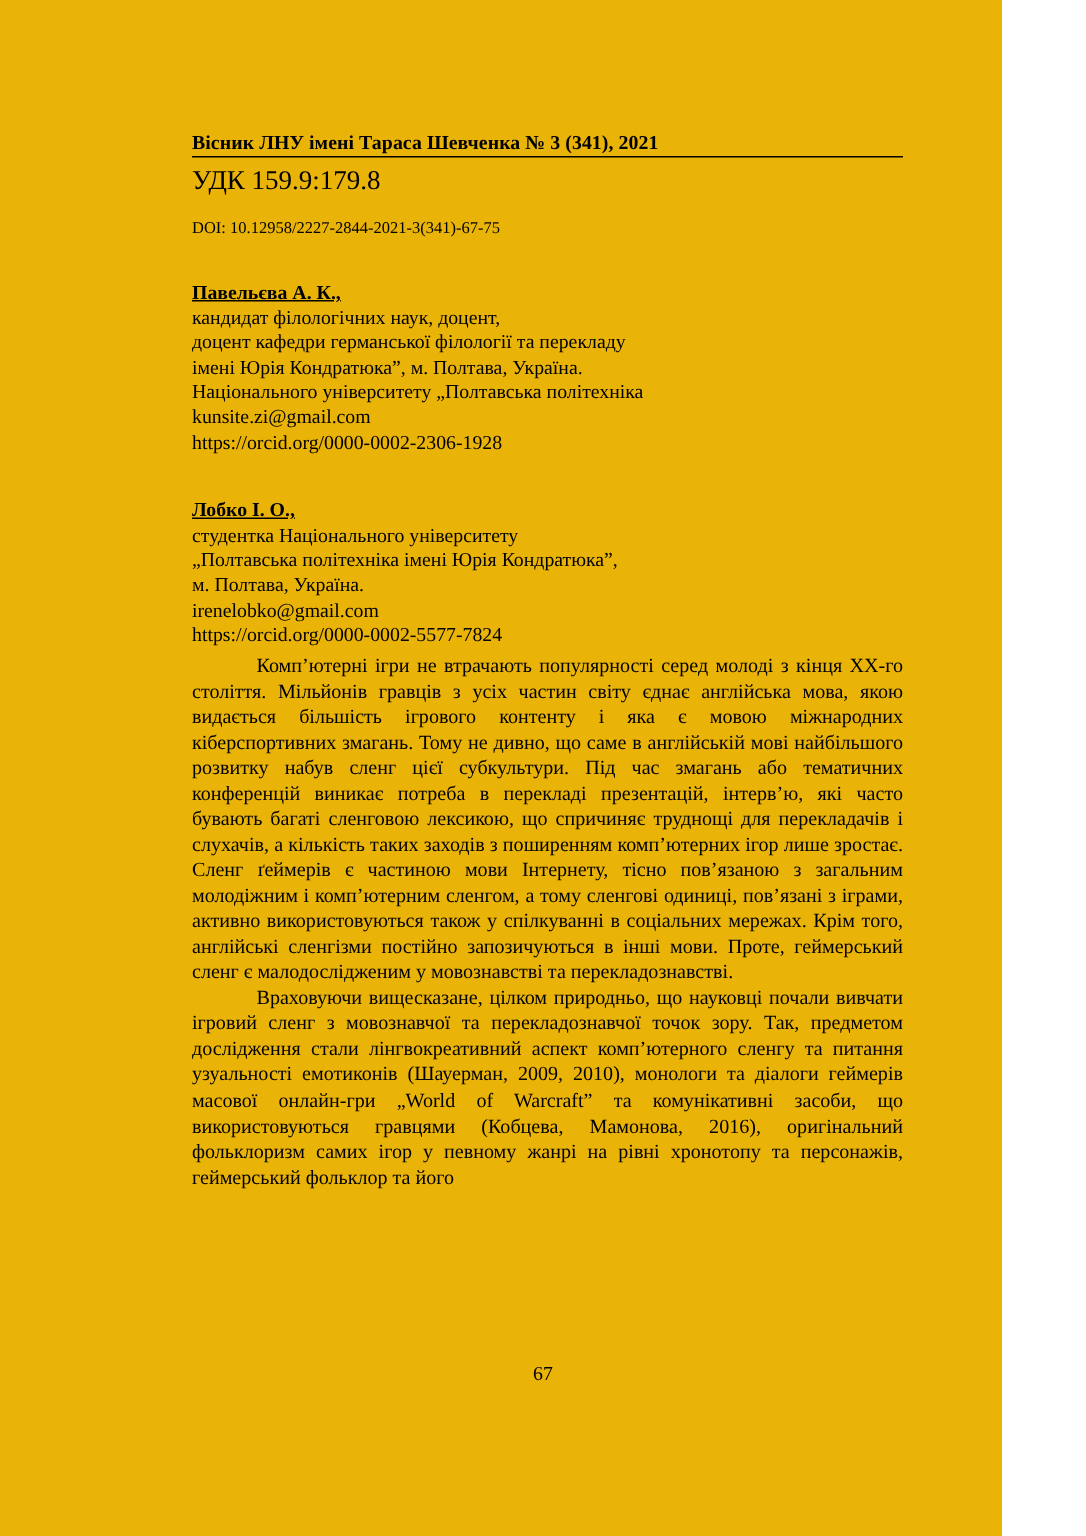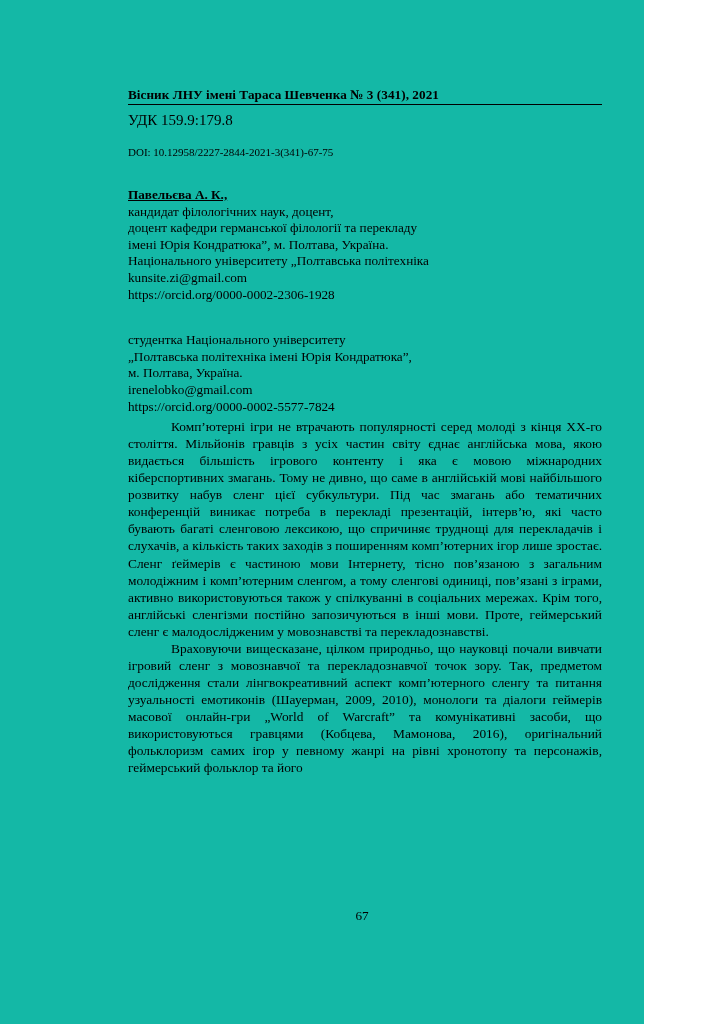--- a/index.html
+++ b/index.html
@@ -16,21 +16,22 @@
     color: #000000;
     overflow: hidden;
   }
 
   .page {
     position: absolute;
     left: 0;
     top: 0;
     width: 644px;
     height: 1024px;
-    background: #14b8a6;
+    background: #eab308;
+    padding-left: 24px;
   }
 
   
   .content {
     position: absolute;
     left: 128px;
     top: 86px;
     width: 474px;
   }
 
@@ -40,21 +41,21 @@
     font-weight: bold;
     line-height: 17px;
     border-bottom: 1.4px solid #000;
     padding-bottom: 1px;
     white-space: nowrap;
     letter-spacing: 0.05px;
   }
 
   
   .udc {
-    font-size: 15px;
+    font-size: 18px;
     line-height: 17px;
     margin-top: 7px;
   }
   .doi {
     font-size: 11px;
     line-height: 17px;
     margin-top: 15px;
   }
 
   
@@ -128,20 +129,21 @@
       <div class="author-name">Павельєва А. К.,</div>
       <div class="author-line">кандидат філологічних наук, доцент,</div>
       <div class="author-line">доцент кафедри германської філології та перекладу</div>
       <div class="author-line">імені Юрія Кондратюка”, м. Полтава, Україна.</div>
       <div class="author-line">Національного університету „Полтавська політехніка</div>
       <div class="author-contact">kunsite.zi@gmail.com</div>
       <div class="author-contact">https://orcid.org/0000-0002-2306-1928</div>
     </div>
 
     <div class="author-block second">
+      <div class="author-name">Лобко І. О.,</div>
       <div class="author-line">студентка Національного університету</div>
       <div class="author-line">„Полтавська політехніка імені Юрія Кондратюка”,</div>
       <div class="author-line">м. Полтава, Україна.</div>
       <div class="author-contact">irenelobko@gmail.com</div>
       <div class="author-contact">https://orcid.org/0000-0002-5577-7824</div>
     </div>
 
 
     <div class="body-text">
       <p class="para">Комп’ютерні ігри не втрачають популярності серед молоді з кінця ХХ-го століття. Мільйонів гравців з усіх частин світу єднає англійська мова, якою видається більшість ігрового контенту і яка є мовою міжнародних кіберспортивних змагань. Тому не дивно, що саме в англійській мові найбільшого розвитку набув сленг цієї субкультури. Під час змагань або тематичних конференцій виникає потреба в перекладі презентацій, інтерв’ю, які часто бувають багаті сленговою лексикою, що спричиняє труднощі для перекладачів і слухачів, а кількість таких заходів з поширенням комп’ютерних ігор лише зростає. Сленг ґеймерів є частиною мови Інтернету, тісно пов’язаною з загальним молодіжним і комп’ютерним сленгом, а тому сленгові одиниці, пов’язані з іграми, активно використовуються також у спілкуванні в соціальних мережах. Крім того, англійські сленгізми постійно запозичуються в інші мови. Проте, геймерський сленг є малодослідженим у мовознавстві та перекладознавстві.</p>

